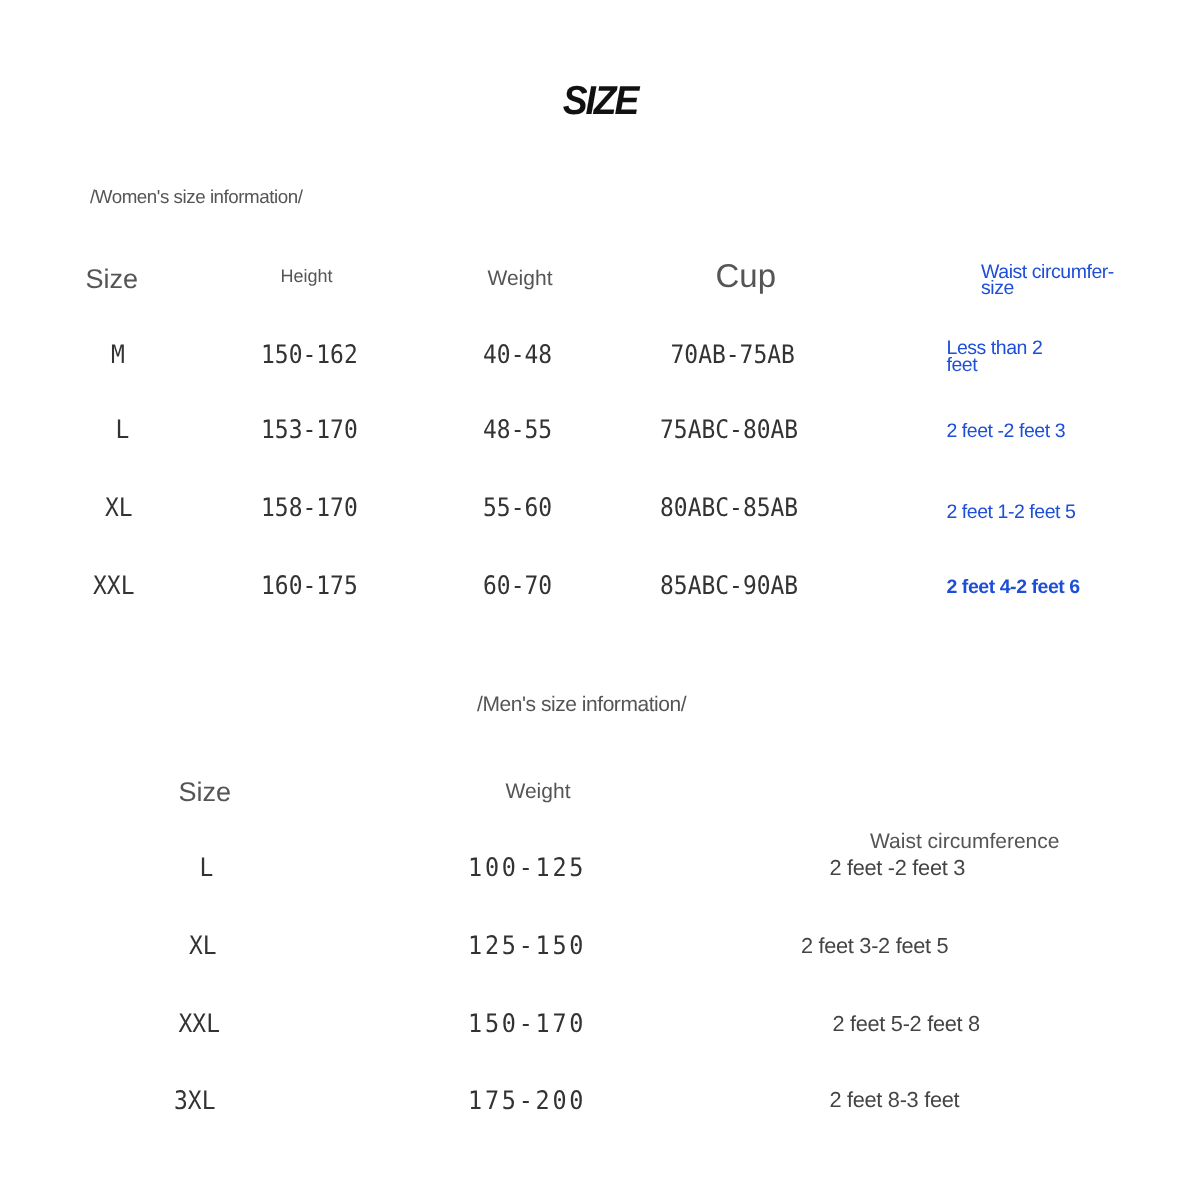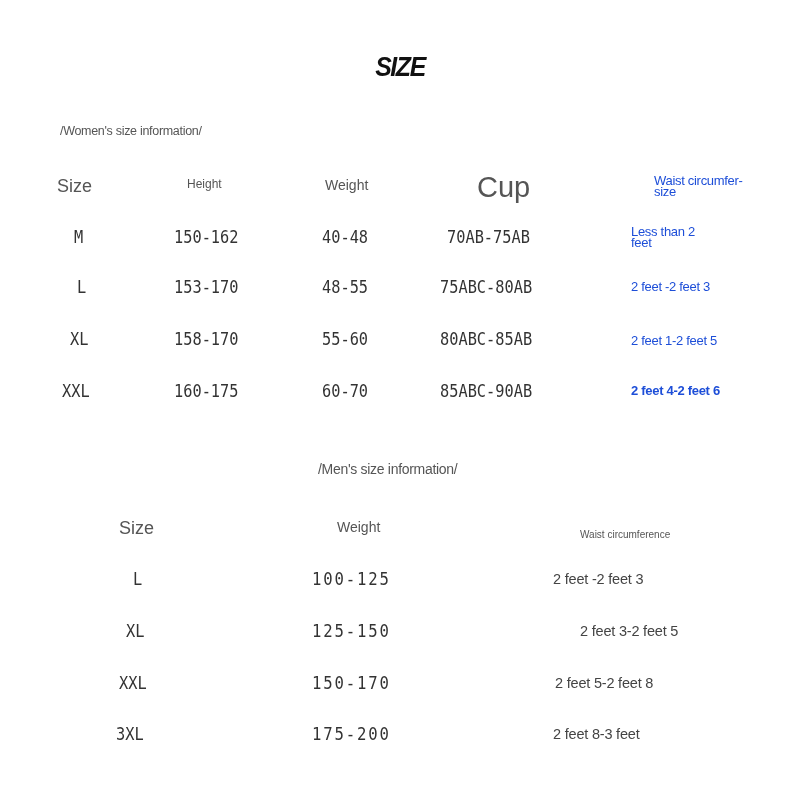--- a/index.html
+++ b/index.html
@@ -26,21 +26,21 @@
 <body>
 
 <div class="abs title">SIZE</div>
 
 <div class="abs section-label" style="left:60px; top:124px;">/Women's size information/</div>
 
 <div>
   <div class="abs hdr" style="left:57px; top:176px; font-size:18px;">Size</div>
   <div class="abs hdr" style="left:187px; top:177px; font-size:12px;">Height</div>
   <div class="abs hdr" style="left:325px; top:177px; font-size:14px;">Weight</div>
-  <div class="abs hdr" style="left:477px; top:171px; font-size:29px;">Cup</div>
+  <div class="abs hdr" style="left:477px; top:171px; font-size:22px;">Cup</div>
   <div class="abs waist hdr" style="left:654px; top:175px;">
     <div>Waist circumfer-</div>
     <div>size</div>
   </div>
 
   <div>
     <div class="abs cell" style="left:74px; top:227px;">M</div>
     <div class="abs cell" style="left:174px; top:227px;">150-162</div>
     <div class="abs cell" style="left:322px; top:227px;">40-48</div>
     <div class="abs cell" style="left:447px; top:227px;">70AB-75AB</div>
@@ -73,32 +73,32 @@
     <div class="abs cell" style="left:440px; top:381px;">85ABC-90AB</div>
     <div class="abs waist" style="left:631px; top:385px;font-weight:bold;">2 feet 4-2 feet 6</div>
   </div>
 </div>
 
 <div class="abs section-label" style="left:318px; top:461px; font-size:14px;">/Men's size information/</div>
 
 <div>
   <div class="abs hdr" style="left:119px; top:518px; font-size:18px;">Size</div>
   <div class="abs hdr" style="left:337px; top:519px; font-size:14px;">Weight</div>
-  <div class="abs hdr" style="left:580px; top:529px; font-size:10px;">Waist circumference</div>
+  <div class="abs hdr" style="left:580px; top:552px; font-size:14px;">Waist circumference</div>
 
   <div>
     <div class="abs cell" style="left:133px; top:569px;">L</div>
     <div class="abs men-weight" style="left:312px; top:569px;">100-125</div>
     <div class="abs men-waist" style="left:553px; top:571px;">2 feet -2 feet 3</div>
   </div>
 
   <div>
     <div class="abs cell" style="left:126px; top:621px;">XL</div>
     <div class="abs men-weight" style="left:312px; top:621px;">125-150</div>
-    <div class="abs men-waist" style="left:580px; top:623px;">2 feet 3-2 feet 5</div>
+    <div class="abs men-waist" style="left:534px; top:623px;">2 feet 3-2 feet 5</div>
   </div>
 
   <div>
     <div class="abs cell" style="left:119px; top:673px;">XXL</div>
     <div class="abs men-weight" style="left:312px; top:673px;">150-170</div>
     <div class="abs men-waist" style="left:555px; top:675px;">2 feet 5-2 feet 8</div>
   </div>
 
   <div>
     <div class="abs cell" style="left:116px; top:724px;">3XL</div>

